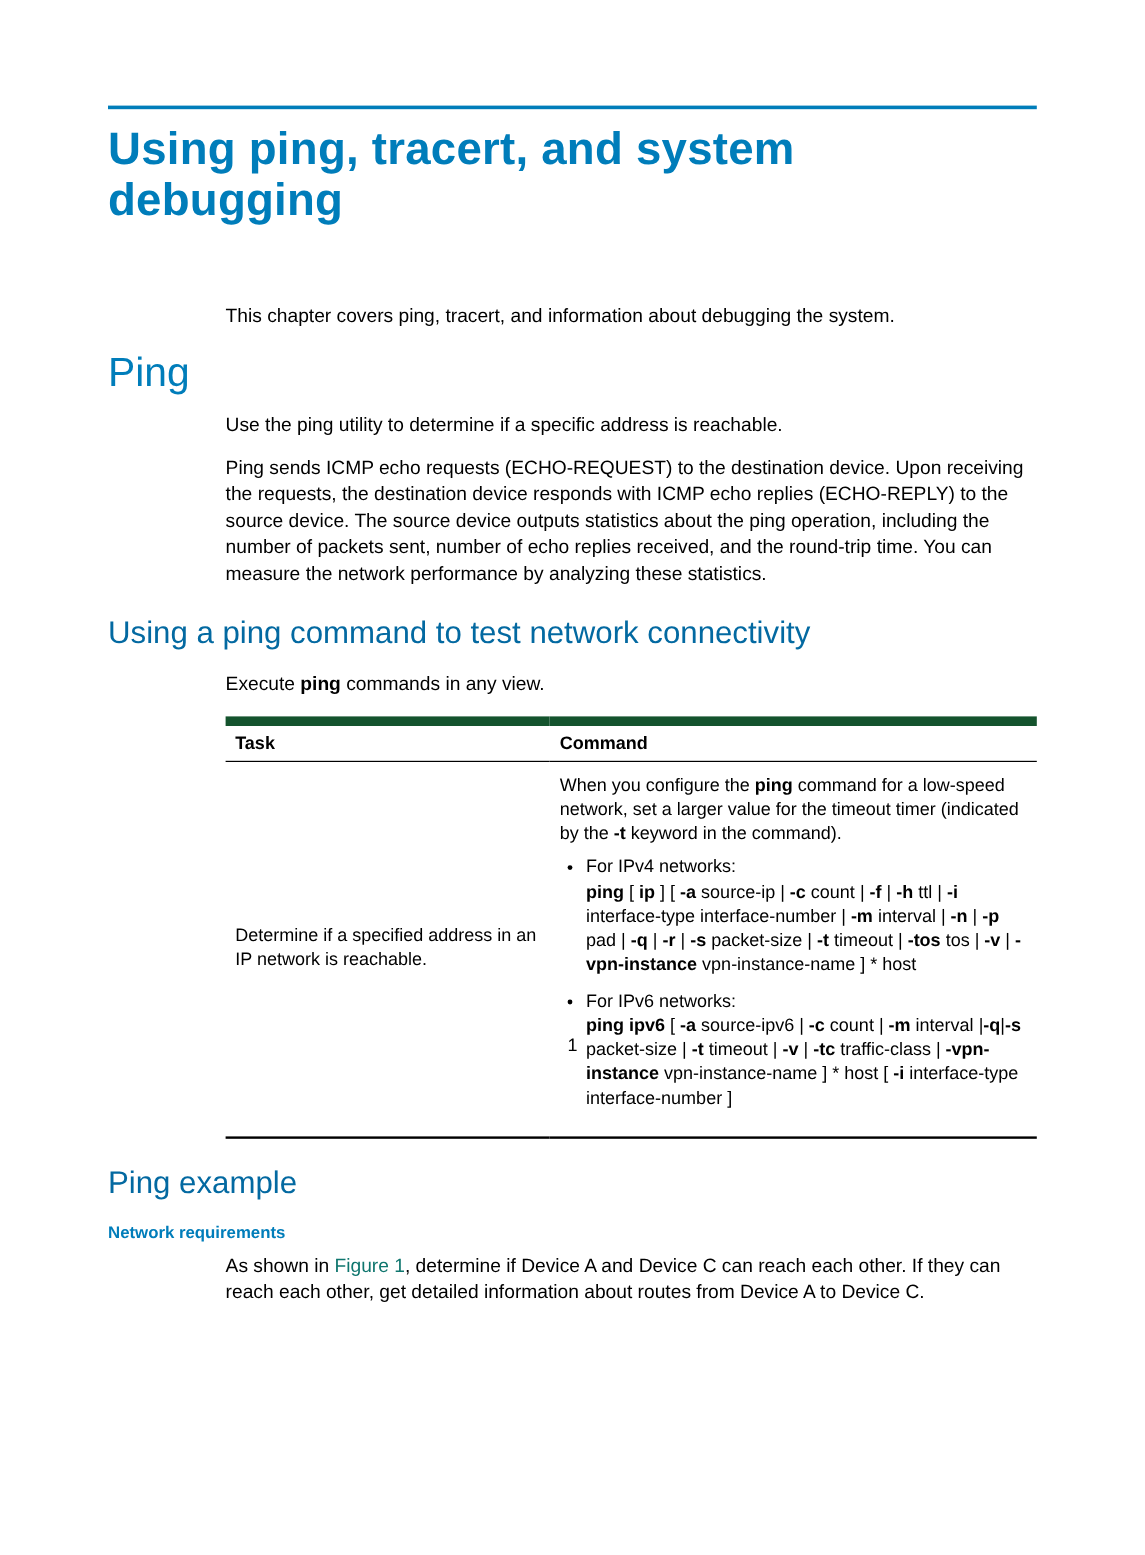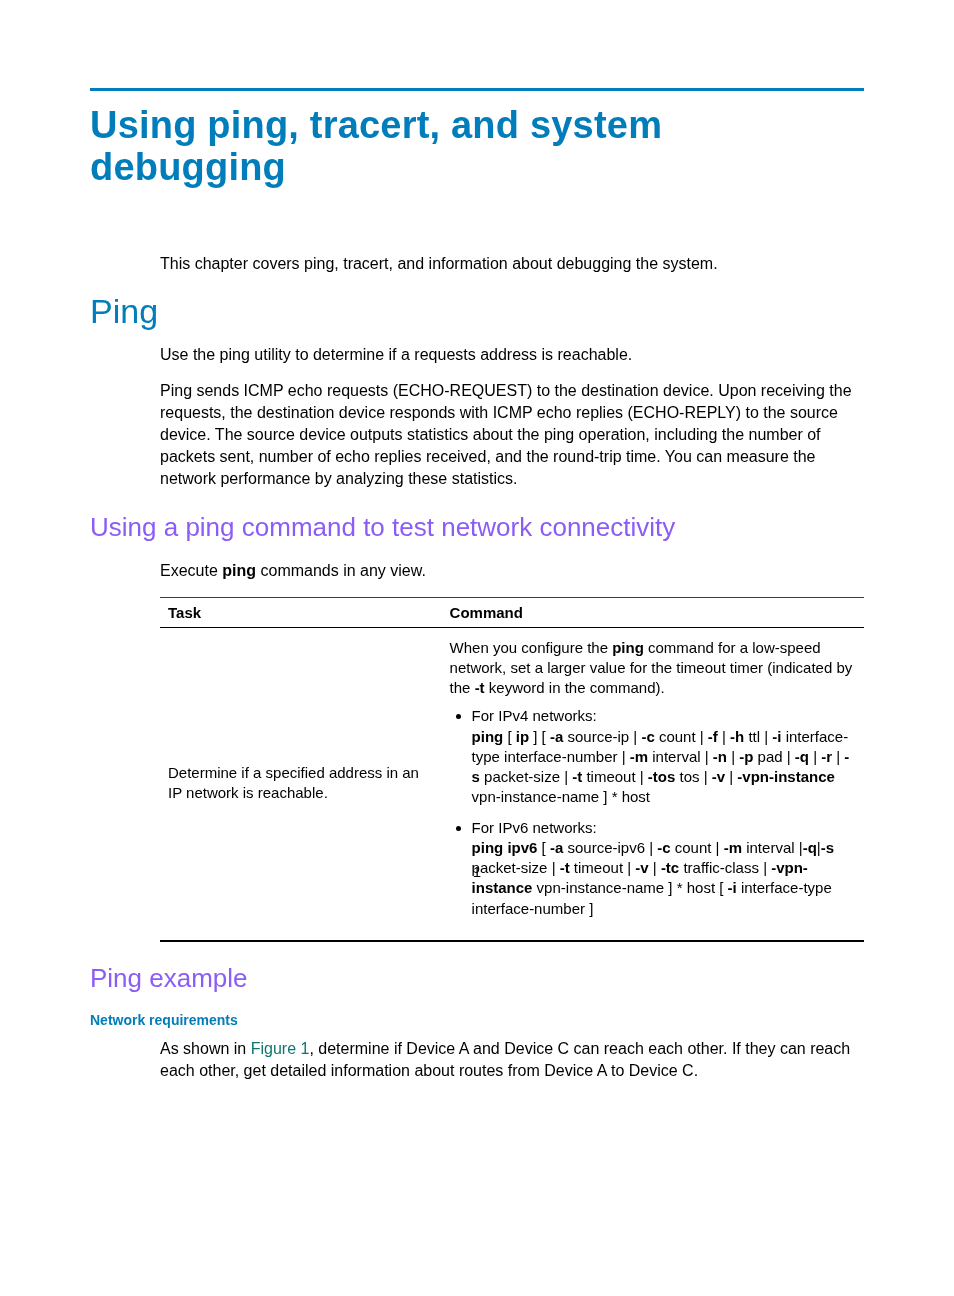--- a/index.html
+++ b/index.html
@@ -37,59 +37,59 @@
   h2.section {
     color: #007dba;
     font-family: "Arial Narrow", Arial, Helvetica, sans-serif;
     font-stretch: condensed;
     font-weight: 400;
     font-size: 34px;
     margin: 18px 0 14px 0;
     line-height: 1.1;
   }
   h3.subsection {
-    color: #8b5cf6;
+    color: #0369a1;
     font-family: "Arial Narrow", Arial, Helvetica, sans-serif;
     font-stretch: condensed;
     font-weight: 400;
     font-size: 26px;
     margin: 22px 0 18px 0;
     line-height: 1.15;
   }
   h4.subsub {
     color: #007dba;
     font-family: "Arial Narrow", Arial, Helvetica, sans-serif;
     font-stretch: condensed;
     font-weight: 700;
     font-size: 14px;
     margin: 10px 0 10px 0;
   }
   .body-indent {
-    margin-left: 70px;
+    margin-left: 98px;
   }
   p {
     font-family: "Arial Narrow", Arial, Helvetica, sans-serif;
     font-stretch: condensed;
     font-size: 16px;
     line-height: 1.38;
     margin: 0 0 14px 0;
     color: #000;
   }
   .bold { font-weight: 700; }
   .italic { }
   .link { color: #0f766e; }
   table.cmd {
     width: 100%;
     border-collapse: collapse;
     font-family: "Arial Narrow", Arial, Helvetica, sans-serif;
     font-stretch: condensed;
     font-size: 15px;
     margin-top: 6px;
   }
-  table.cmd thead tr { border-top: 1px solid #14532d; border-bottom: 1px solid #000; }
+  table.cmd thead tr { border-top: 8px solid #14532d; border-bottom: 1px solid #000; }
   table.cmd thead th {
     text-align: left;
     font-weight: 700;
     padding: 6px 8px 6px 8px;
   }
   table.cmd tbody tr { border-bottom: 2px solid #000; }
   table.cmd tbody td {
     vertical-align: middle;
     padding: 10px 8px 11px 8px;
     line-height: 1.35;
@@ -122,21 +122,21 @@
 
   <h1 class="title">Using ping, tracert, and system debugging</h1>
 
   <div class="body-indent">
     <p>This chapter covers ping, tracert, and information about debugging the system.</p>
   </div>
 
   <h2 class="section">Ping</h2>
 
   <div class="body-indent">
-    <p>Use the ping utility to determine if a requests address is reachable.</p>
+    <p>Use the ping utility to determine if a specific address is reachable.</p>
     <p>Ping sends ICMP echo requests (ECHO-REQUEST) to the destination device. Upon receiving the requests, the destination device responds with ICMP echo replies (ECHO-REPLY) to the source device. The source device outputs statistics about the ping operation, including the number of packets sent, number of echo replies received, and the round-trip time. You can measure the network performance by analyzing these statistics.</p>
   </div>
 
   <h3 class="subsection">Using a ping command to test network connectivity</h3>
 
   <div class="body-indent">
     <p>
       <span>Execute </span><span class="bold">ping</span><span> commands in any view.</span>
     </p>
 

